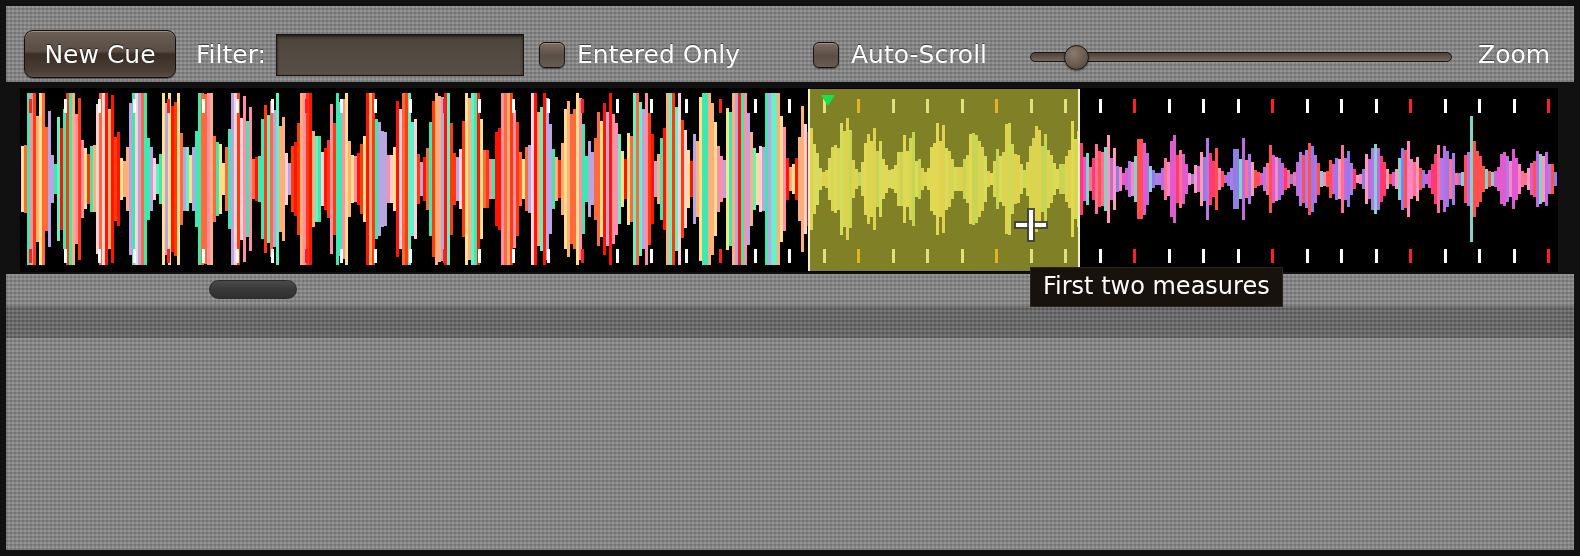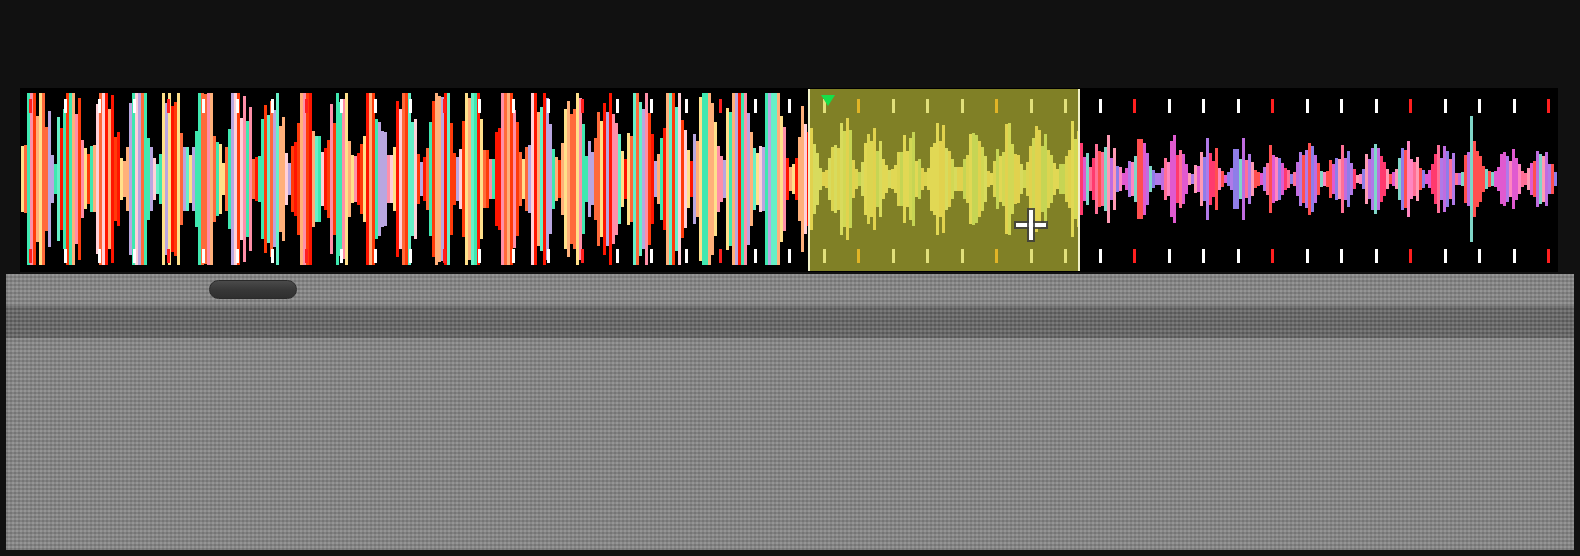--- a/index.html
+++ b/index.html
@@ -144,20 +144,40 @@
   #divider-dark { position: absolute; left: 6px; top: 306px; width: 1568px; height: 32px; }
 
   
   #props { position: absolute; left: 6px; top: 338px; width: 1568px; height: 212px; }
 </style>
 </head>
 <body>
 
 <div id="app">
 
+  <div id="toolbar" class="tex">
+    <div class="row-items">
+      <div id="new-cue-btn" class="btn-aqua">New Cue</div>
+
+      <div id="filter-label" class="lbl">Filter:</div>
+      <input id="filter-input" type="text" style="color: rgb(255, 255, 255); font-size: 24px; padding: 0px 8px;" placeholder="">
+
+      <div id="entered-only-box" class="checkbox"></div>
+      <div id="entered-only-label" class="lbl">Entered Only</div>
+
+      <div id="auto-scroll-box" class="checkbox"></div>
+      <div id="auto-scroll-label" class="lbl">Auto-Scroll</div>
+
+      <div id="zoom-slider">
+        <div id="zoom-track"></div>
+        <div id="zoom-knob"></div>
+      </div>
+      <div id="zoom-label" class="lbl">Zoom</div>
+    </div>
+  </div>
 
   <div id="wave-frame">
     <div id="wave-canvas">
       <div id="wave-bars">
           <div class="wbar" style="left: 0px; top: 56.8236px; width: 3px; height: 66.3528px; background: rgb(255, 224, 138);"></div>
           <div class="wbar" style="left: 3px; top: 55.6305px; width: 3px; height: 68.7389px; background: rgb(255, 106, 58);"></div>
           <div class="wbar" style="left: 6px; top: 4px; width: 3px; height: 172px; background: rgb(63, 232, 176);"></div>
           <div class="wbar" style="left: 9px; top: 4px; width: 3px; height: 172px; background: rgb(255, 143, 168);"></div>
           <div class="wbar" style="left: 12px; top: 4px; width: 3px; height: 172px; background: rgb(255, 59, 10);"></div>
           <div class="wbar" style="left: 15px; top: 26.8058px; width: 3px; height: 126.388px; background: rgb(255, 176, 122);"></div>
@@ -760,20 +780,21 @@
         </div>
       <div id="cue-region" style="left: 787px; width: 272px;"></div>
       <div id="cue-marker" style="left: 800px;"></div>
       <div id="cursor-crosshair" style="left: 995px; top: 121px;">
         <div class="ch-h"></div>
           <div class="ch-v"></div>
       </div>
     </div>
   </div>
 
+  <div id="tooltip">First two measures</div>
 
   <div id="scroll-strip" class="tex">
     <div id="scroll-thumb"></div>
   </div>
 
   <div id="divider-dark" class="tex-dark"></div>
 
   <div id="props" class="tex">
 
     

